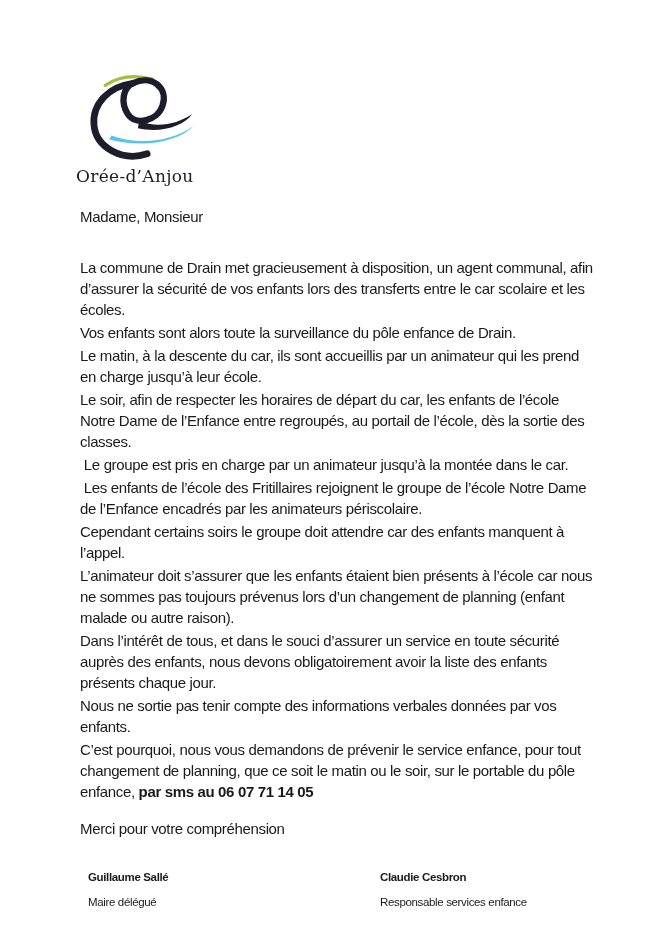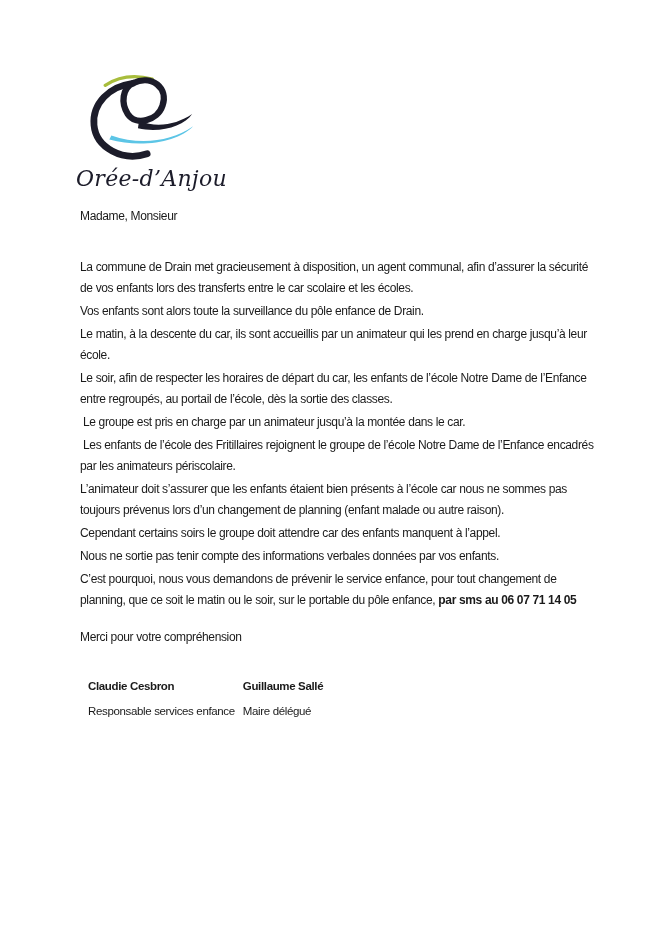--- a/index.html
+++ b/index.html
@@ -25,38 +25,37 @@
     width: 132px;
     text-align: left;
   }
   .logo svg { display: block; margin-left: 6px; }
   .lg-stroke-dark { fill: none; stroke: var(--logo-dark, #1c1c2a); }
   .lg-fill-dark   { fill: var(--logo-dark, #1c1c2a); }
   .lg-stroke-green{ fill: none; stroke: var(--logo-green, #a8bd3c); }
   .lg-fill-blue   { fill: var(--logo-blue, #5cc5e6); }
   .logo-caption {
     font-family: "DejaVu Serif", serif;
-    font-style: italic;
-    font-size: 22px;
+    font-size: 17px;
     letter-spacing: 0.3px;
     color: var(--logo-dark, #1c1c2a);
     margin-top: 2px;
     white-space: nowrap;
   }
 
   
   .letter {
     position: absolute;
     left: 80px;
     top: 206px;
     width: 516px;
   }
   .para {
     margin: 0 0 2px 0;
-    font-size: 12px;
+    font-size: 15px;
     letter-spacing: -0.35px;
     line-height: 21px;
     white-space: pre-wrap;
   }
   .salutation { margin-bottom: 30px; }
   .closing { margin-top: 16px; }
   .para strong { font-weight: bold; }
 
   
   .signature-block {
@@ -103,33 +102,34 @@
 
   <div class="letter">
     <p class="para salutation">Madame, Monsieur</p>
 
     <p class="para">La commune de Drain met gracieusement à disposition, un agent communal, afin d’assurer la sécurité de vos enfants lors des transferts entre le car scolaire et les écoles.</p>
     <p class="para">Vos enfants sont alors toute la surveillance du pôle enfance de Drain.</p>
     <p class="para">Le matin, à la descente du car, ils sont accueillis par un animateur qui les prend en charge jusqu’à leur école.</p>
     <p class="para">Le soir, afin de respecter les horaires de départ du car, les enfants de l’école Notre Dame de l’Enfance entre regroupés, au portail de l’école, dès la sortie des classes.</p>
     <p class="para"> Le groupe est pris en charge par un animateur jusqu’à la montée dans le car.</p>
     <p class="para"> Les enfants de l’école des Fritillaires rejoignent le groupe de l’école Notre Dame de l’Enfance encadrés par les animateurs périscolaire.</p>
+    <p class="para">Cependant certains soirs le groupe doit attendre car des enfants manquent à l’appel.</p>
     <p class="para">L’animateur doit s’assurer que les enfants étaient bien présents à l’école car nous ne sommes pas toujours prévenus lors d’un changement de planning (enfant malade ou autre raison).</p>
-    <p class="para">Cependant certains soirs le groupe doit attendre car des enfants manquent à l’appel.</p>
+    <p class="para">Dans l’intérêt de tous, et dans le souci d’assurer un service en toute sécurité auprès des enfants, nous devons obligatoirement avoir la liste des enfants présents chaque jour.</p>
     <p class="para">Nous ne sortie pas tenir compte des informations verbales données par vos enfants.</p>
 
     <p class="para"><span>C’est pourquoi, nous vous demandons de prévenir le service enfance, pour tout changement de planning, que ce soit le matin ou le soir, sur le portable du pôle enfance, </span><strong>par sms au 06 07 71 14 05</strong></p>
 
     <p class="para closing">Merci pour votre compréhension</p>
 
     <div class="signature-block">
+      <div class="sig-col">
+        <p class="sig-name">Guillaume Sallé</p>
+        <p class="sig-role">Maire délégué</p>
+      </div>
       <div class="sig-col right">
         <p class="sig-name">Claudie Cesbron</p>
         <p class="sig-role">Responsable services enfance</p>
-      </div>
-      <div class="sig-col">
-        <p class="sig-name">Guillaume Sallé</p>
-        <p class="sig-role">Maire délégué</p>
       </div>
     </div>
   </div>
 
 </div>
 
 </body></html>

